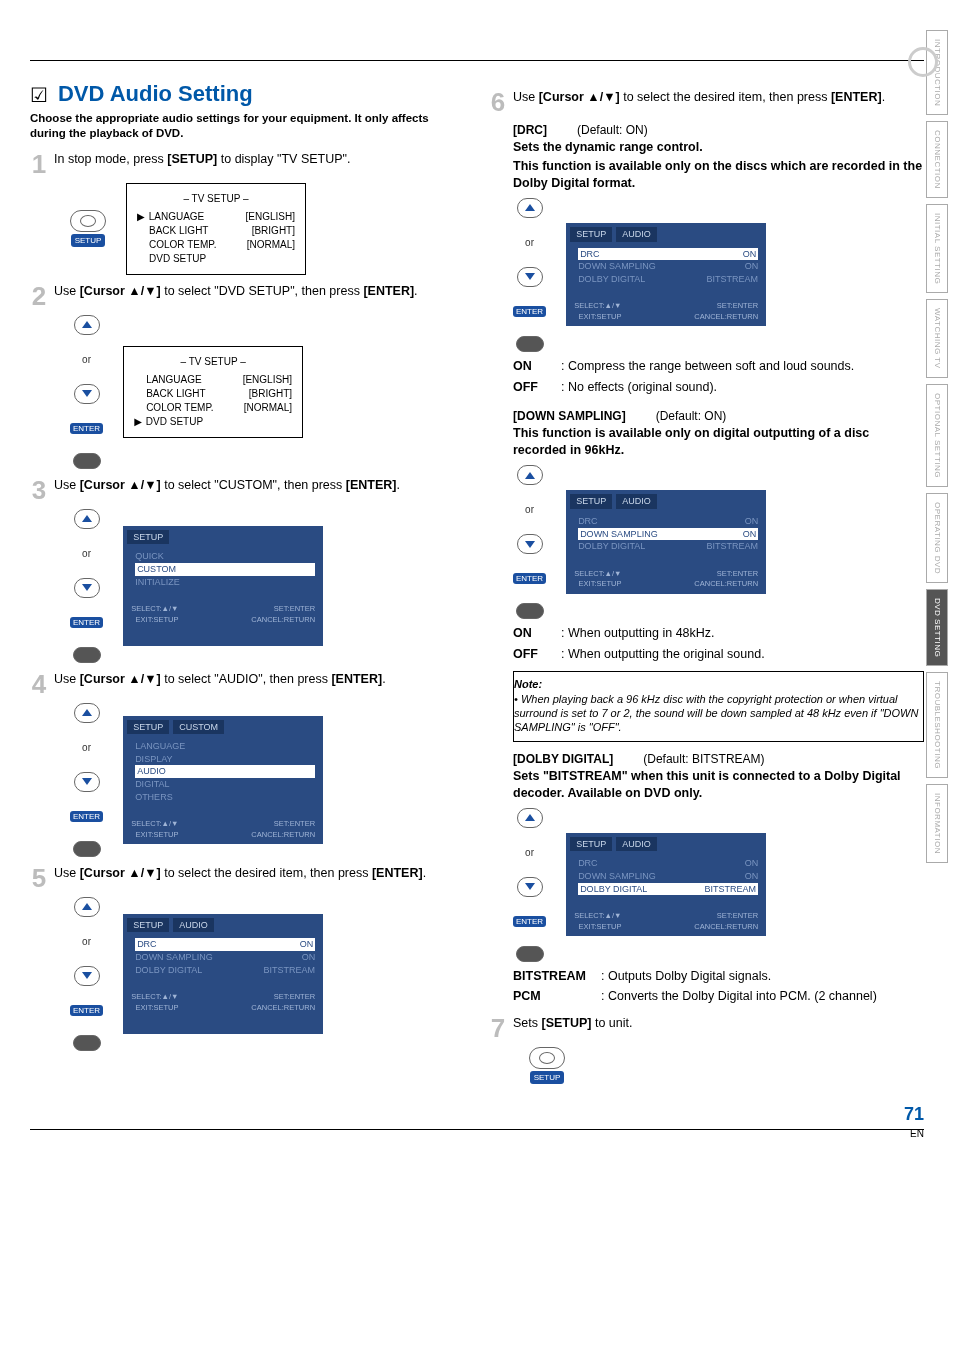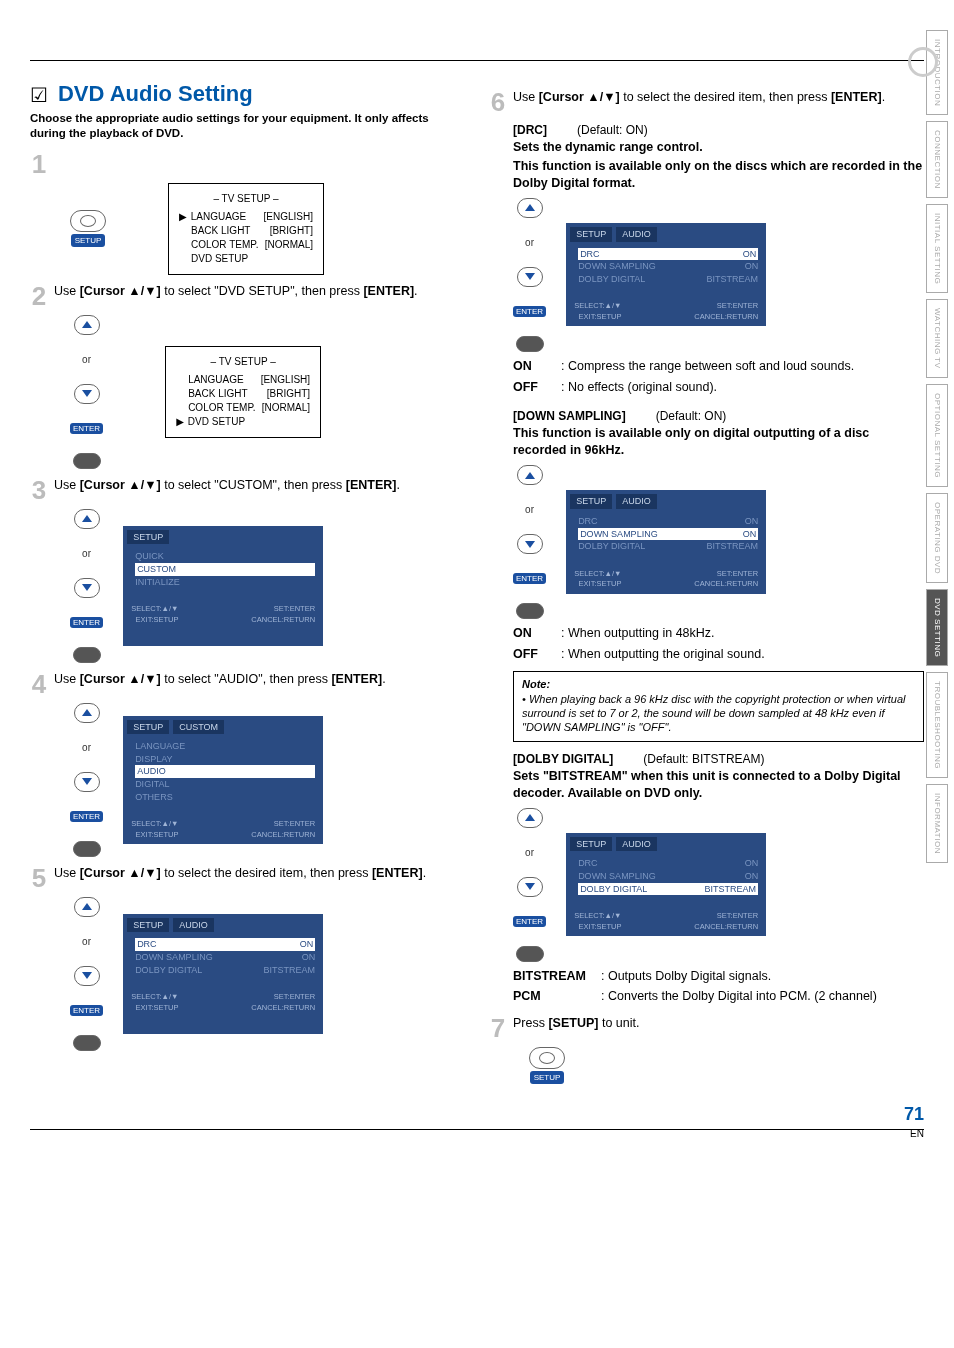--- a/index.html
+++ b/index.html
@@ -24,39 +24,39 @@
   .controls-mini { display: flex; flex-direction: column; align-items: center; gap: 19px; font-size: 10px; color: #333; }
   .remote-btn { width: 26px; height: 20px; border: 1.5px solid #666; border-radius: 10px; display: flex; align-items: center; justify-content: center; font-size: 10px; }
   .remote-btn.tri-up::before { content:""; border-left:5px solid transparent; border-right:5px solid transparent; border-bottom:7px solid #1a4fa0; }
   .remote-btn.tri-down::before { content:""; border-left:5px solid transparent; border-right:5px solid transparent; border-top:7px solid #1a4fa0; }
   .remote-btn.oval { width:28px; height:16px; background:#555; border-radius:10px; }
   .enter-label { font-size:8px; color:#fff; background:#1a4fa0; padding:1px 3px; border-radius:3px; }
   .setup-pill { display:inline-block; font-size:8px; color:#fff; background:#1a4fa0; padding:2px 4px; border-radius:3px; text-align:center; margin-top:2px;}
   .setup-device { display:flex; flex-direction:column; align-items:center; }
   .setup-device .disc { width:36px; height:22px; border:1.5px solid #666; border-radius:12px; display:flex; align-items:center; justify-content:center;}
   .setup-device .disc::before{content:""; width:14px; height:10px; border:1.5px solid #666; border-radius:50%;}
-  .tv-box { border:1.5px solid #000; width:156px; font-size:10px; padding:8px 10px; line-height:1.4;margin-left:42px; }
+  .tv-box { border:1.5px solid #000; width:180px; font-size:10px; padding:8px 10px; line-height:1.4; }
   .tv-box .tv-title { text-align:center; margin-bottom:4px; }
   .tv-box .row { display:flex; justify-content:space-between; }
   .tv-box .row .ptr { margin-right:4px; }
   .osd-box { background:#2a4b82; color:#c9d7ea; width:200px; font-size:9px; padding:4px; line-height:1.4; }
   .osd-box.tall{min-height:120px;}
   .osd-box .hdr { display:flex; gap:4px; margin-bottom:4px;}
   .osd-box .hdr span{ background:#1a3560; color:#c9d7ea; padding:1px 6px;}
   .osd-box .list { padding:2px 4px 2px 8px;}
   .osd-box .list .hl { background:#fff; color:#2a4b82; padding:0 2px; display:flex; justify-content:space-between;}
   .osd-box .list .dim { color:#7a95c1; display:flex; justify-content:space-between;}
   .osd-box .foot { display:flex; justify-content:space-between; font-size:7.5px; color:#9fb4d6; padding:4px 4px 0 4px; margin-top:10px;}
   .osd-box .foot div{text-align:right;}
   .setting-head { font-weight:bold; margin-top:8px; display:flex; gap:30px;}
   .setting-head .def{ font-weight:normal;}
   .body-p { font-size:12.5px; line-height:1.35; margin-top:2px;font-weight:bold;}
   .opt-row { display:flex; gap:6px; font-size:12.5px; margin-top:4px; line-height:1.35;}
   .opt-row .lbl{font-weight:bold; min-width:42px;}
-  .note-box { border:1px solid #000; padding:6px 8px; margin-top:8px; font-size:11px; }
+  .note-box { border:1px solid #000; padding:6px 0; margin-top:8px; font-size:11px; }
   .note-box .ntitle{ font-weight:bold; font-style:italic; margin-bottom:2px;}
   .note-box .ntext{ font-style:italic; line-height:1.3;}
   .page-num { text-align:right; font-size:18px; font-weight:bold; color:#0058a8; margin-top:14px; }
   .page-num .en{font-size:10px; color:#000; font-weight:normal; display:block; margin-top:-2px;}
   .hr{border-top:1px solid #000; margin-top:4px;}
   .wide-opt .lbl{min-width:82px;}
 </style>
 </head>
 <body>
 
@@ -80,20 +80,23 @@
 
     <div class="col">
       <div class="section-title-row">
         <span class="check">☑</span>
         <span class="section-title">DVD Audio Setting</span>
       </div>
       <div class="subtitle">Choose the appropriate audio settings for your equipment. It only affects during the playback of DVD.</div>
 
       <div class="step">
         <div class="step-num">1</div>
+        <div class="step-text">
+          <span>In stop mode, press </span><b>[SETUP]</b><span> to display "TV SETUP".</span>
+        </div>
       </div>
       <div class="controls-row">
         <div class="setup-device">
           <div class="disc"></div>
           <span class="setup-pill">SETUP</span>
         </div>
         <div class="tv-box">
           <div class="tv-title">– TV SETUP –</div>
           <div class="row">
               <span><span class="ptr">▶</span><span>LANGUAGE</span></span>
@@ -435,21 +438,21 @@
           </div>
         <div class="opt-row wide-opt">
             <span class="lbl">PCM</span>
             <span>: Converts the Dolby Digital into PCM. (2 channel)</span>
           </div>
       </div>
 
       <div class="step" style="margin-top:10px;">
         <div class="step-num">7</div>
         <div class="step-text">
-          <span>Press </span><b>[SETUP]</b><span> to unit.</span>
+          <span>Sets </span><b>[SETUP]</b><span> to unit.</span>
         </div>
       </div>
       <div class="controls-row" style="margin-left:40px;">
         <div class="setup-device">
           <div class="disc"></div>
           <span class="setup-pill">SETUP</span>
         </div>
       </div>
 
     </div>

